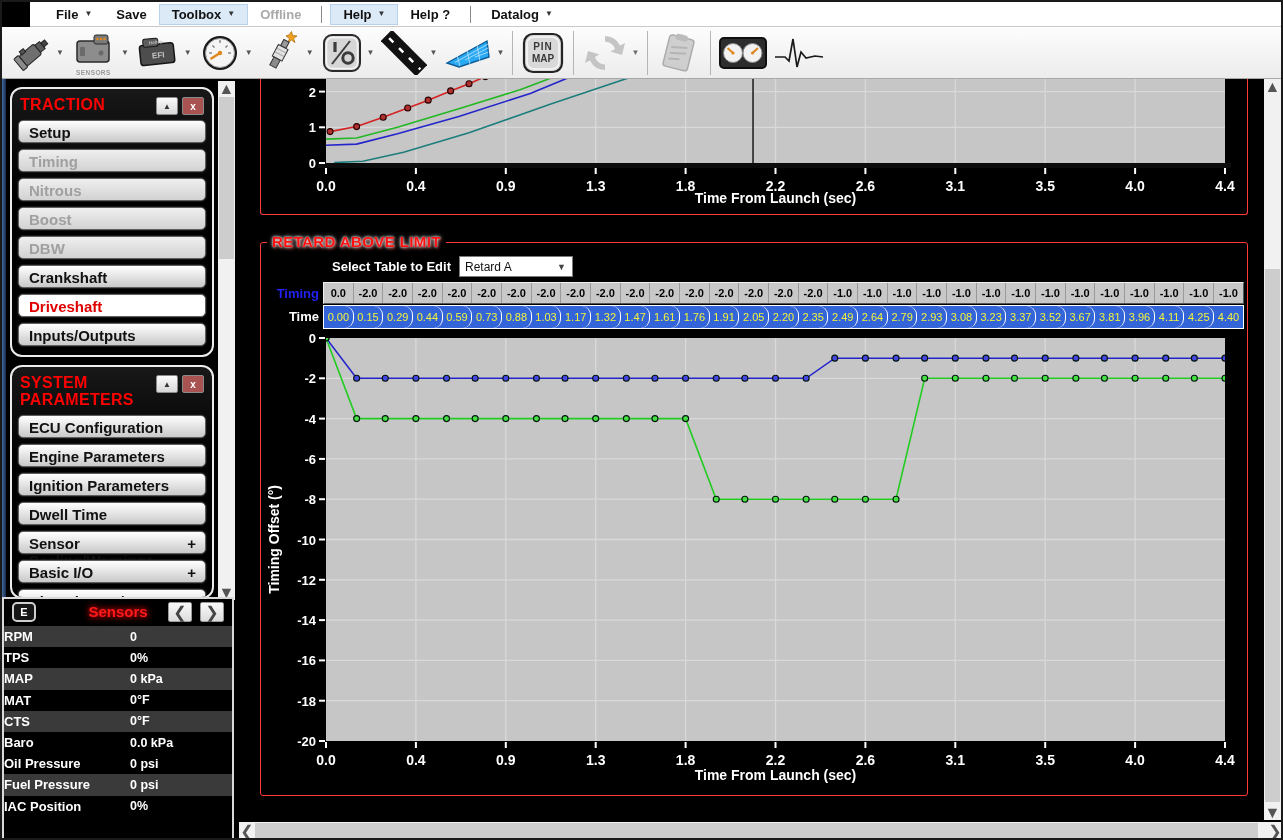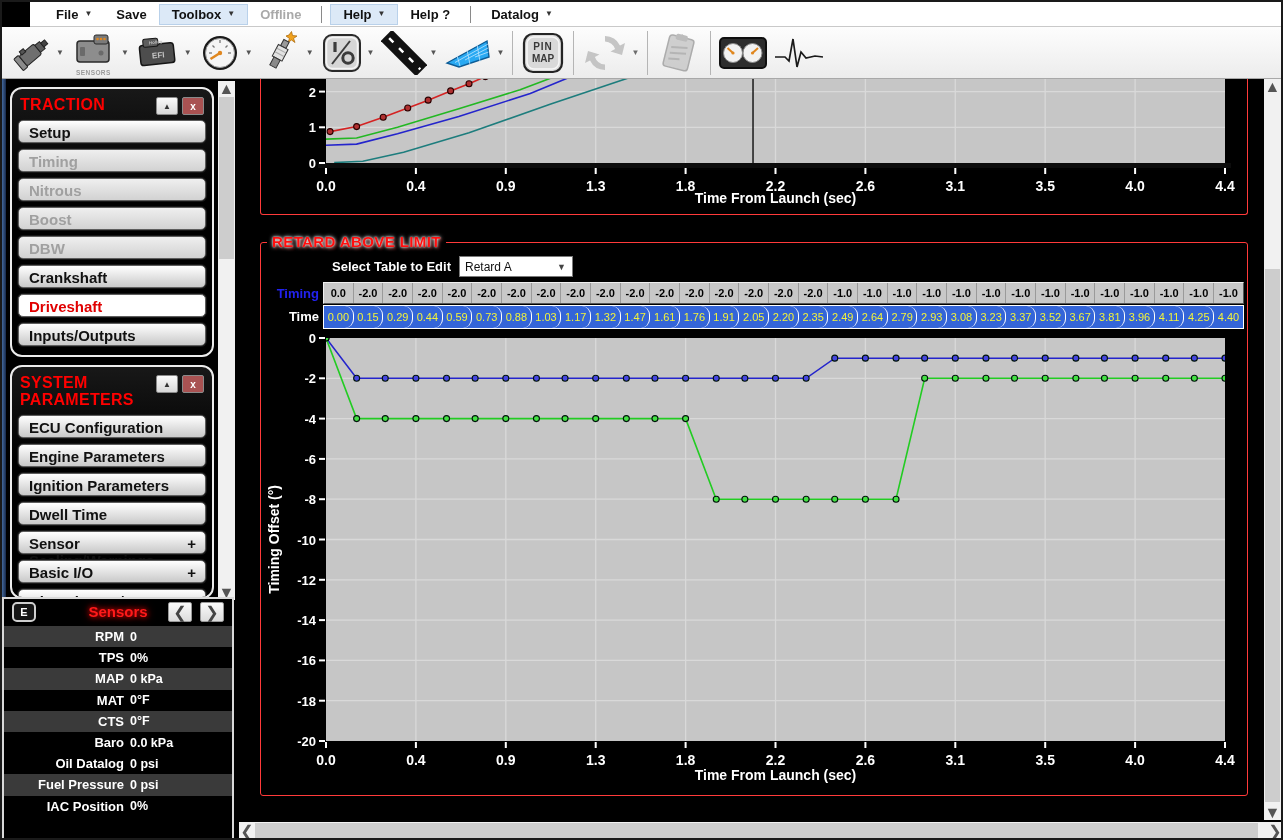--- a/index.html
+++ b/index.html
@@ -76,21 +76,21 @@
     display:flex; align-items:center; justify-content:center; }
   #sensors-title { position:absolute; left:0; right:0; top:4px; text-align:center;
     color:#ff1a1a; font-size:15px; font-weight:bold;
     text-shadow:0 0 5px #d00000, 0 0 9px #b00000; }
   .sens-nav { position:absolute; top:3px; width:24px; height:20px;
     background:linear-gradient(#fafafa,#dcdcdc); border:1px solid #9a9a9a; border-radius:2px;
     display:flex; align-items:center; justify-content:center; color:#444; }
   #sensors-prev { right:40px; } #sensors-next { right:8px; }
   .sens-row { display:flex; height:21.2px; align-items:center; font-weight:bold; color:#fff; font-size:13px; }
   .sens-row.alt { background:#3a3a3a; }
-  .sens-label { width:120px; text-align:right; }
+  .sens-label { width:120px; }
   .sens-value { margin-left:6px; font-size:12.5px; }
   
   #main { position:absolute; left:237px; top:77px; width:1046px; height:761px; background:#000; }
   .red-frame { position:absolute; border:1px solid #ff3a3a; }
   #section1 { left:21px; top:0px; width:988px; height:136px; border-top:none; border-radius:0 0 3px 3px; }
   #section2 { left:21px; top:163px; width:988px; height:554px; border-radius:3px; }
   #section2-title {
     position:absolute; left:6px; top:-10px; background:#000; padding:0 5px;
     color:#ff0f0f; font-size:15px; font-weight:bold; letter-spacing:.4px;
     text-shadow:0 0 2px #fff, 0 0 4px #fff, 2px 2px 3px #5a0000;
@@ -407,21 +407,21 @@
         </div>
         <div class="sens-row alt">
           <div class="sens-label">CTS</div>
           <div class="sens-value">0°F</div>
         </div>
         <div class="sens-row">
           <div class="sens-label">Baro</div>
           <div class="sens-value">0.0 kPa</div>
         </div>
         <div class="sens-row">
-          <div class="sens-label">Oil Datalog</div>
+          <div class="sens-label">Oil Pressure</div>
           <div class="sens-value">0 psi</div>
         </div>
         <div class="sens-row alt">
           <div class="sens-label">Fuel Pressure</div>
           <div class="sens-value">0 psi</div>
         </div>
         <div class="sens-row">
           <div class="sens-label">IAC Position</div>
           <div class="sens-value">0%</div>
         </div>

